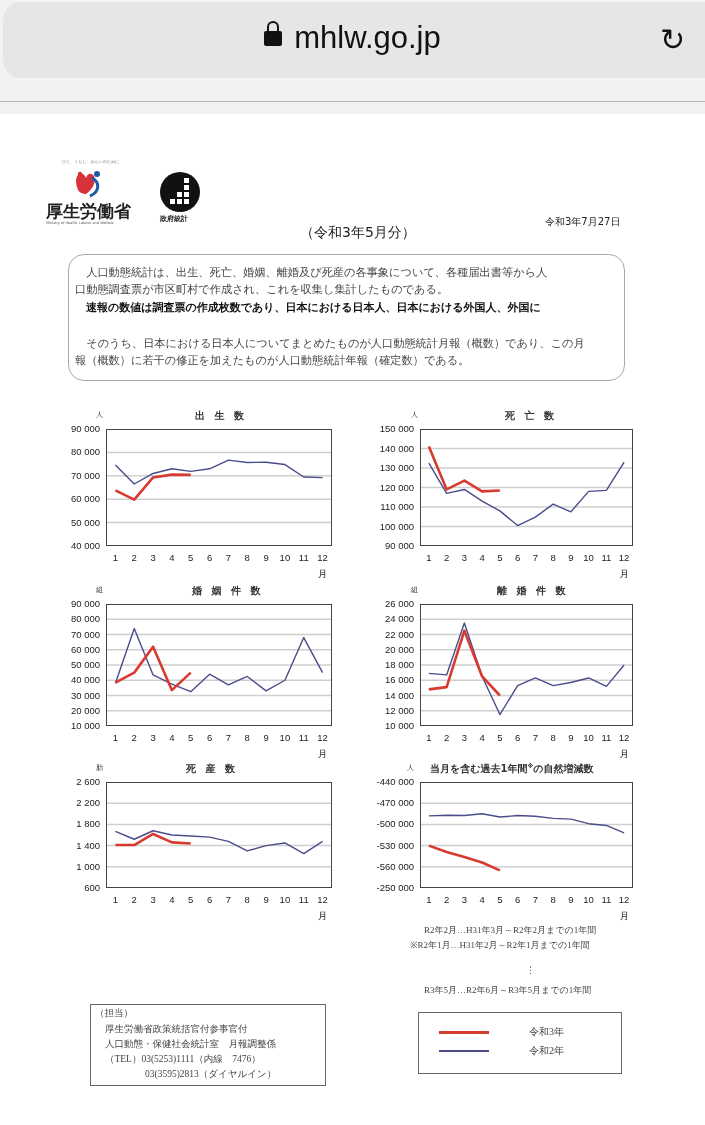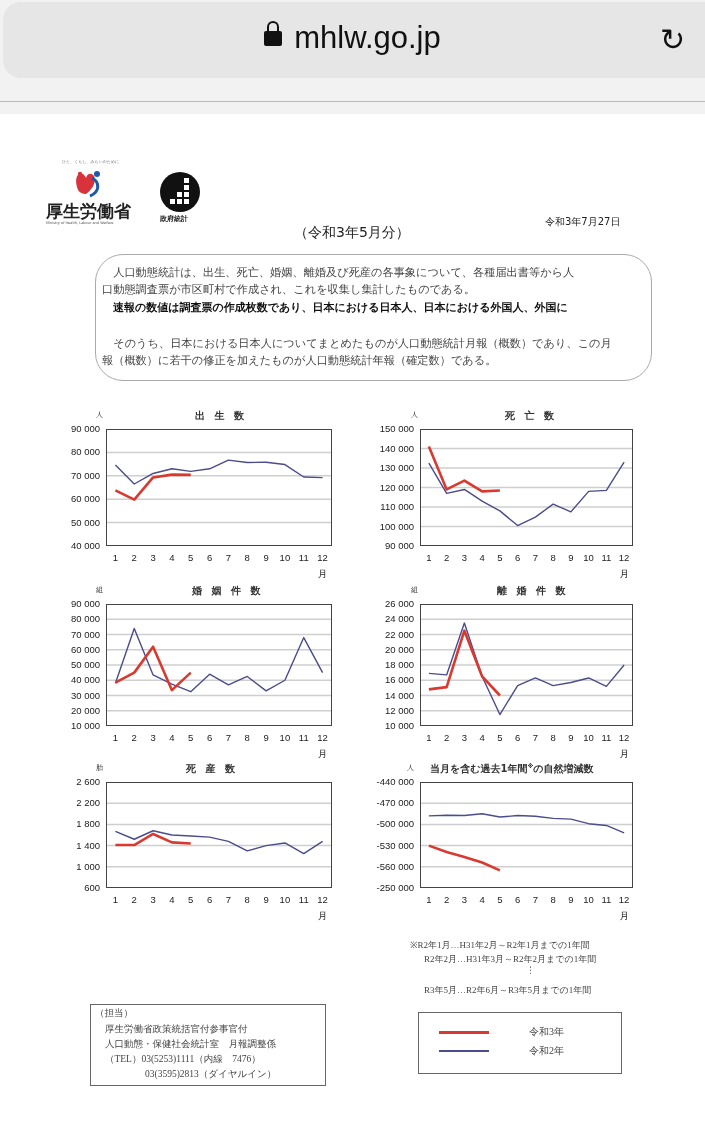--- a/index.html
+++ b/index.html
@@ -10,21 +10,21 @@
   .lock:before { content:""; position:absolute; left:3px; top:-10px; width:8px; height:10px; border:2px solid #111; border-bottom:none; border-radius:6px 6px 0 0; }
   .reload { position:absolute; left:660px; top:22px; font-size:30px; color:#111; }
   .sep { position:absolute; left:0; top:101px; width:705px; height:1px; background:#b8b8b8; }
   .page { position:absolute; left:0; top:114px; width:705px; height:1011px; background:#fff; }
   .abs { position:absolute; }
   .logo-text { font-family:"Liberation Serif",serif; font-weight:bold; font-size:17px; color:#222; }
   .tiny { font-size:4px; color:#666; }
   .title { font-weight:bold; font-size:21px; color:#111; font-family:"DejaVu Sans",sans-serif; }
   .subtitle { font-size:14px; color:#222; }
   .date { font-size:10px; color:#222; }
-  .notebox { position:absolute; left:95px; top:140px; width:555px; height:125px; border:1px solid #aaa; border-radius:28px; }
+  .notebox { position:absolute; left:68px; top:140px; width:555px; height:125px; border:1px solid #aaa; border-radius:16px; }
   .note { position:absolute; left:0; font-family:"Liberation Serif",serif; font-size:11.2px; color:#444; white-space:nowrap; }
   .note.b { font-family:"DejaVu Sans",sans-serif; font-weight:bold; font-size:11px; color:#111; }
   .chart-title { position:absolute; font-size:10px; font-weight:bold; color:#333; letter-spacing:3px; white-space:nowrap; }
   .unit { position:absolute; font-size:7px; color:#333; }
   .ytick { position:absolute; font-size:9.5px; color:#222; text-align:right; width:60px; font-family:"Liberation Sans",sans-serif; }
   .xtick { position:absolute; font-size:9.5px; color:#222; width:20px; text-align:center; font-family:"Liberation Sans",sans-serif; }
   .plot { position:absolute; border:1.5px solid #444; box-sizing:border-box; }
   .footnote { position:absolute; font-family:"Liberation Serif",serif; font-size:9px; color:#444; white-space:nowrap; }
   .contact { position:absolute; left:90px; top:890px; width:236px; height:82px; border:1.5px solid #666; box-sizing:border-box; }
   .contact div { position:absolute; font-family:"Liberation Serif",serif; font-size:9.5px; color:#444; white-space:nowrap; }
@@ -58,21 +58,21 @@
     <rect x="184" y="64" width="5" height="5" fill="#fff"></rect>
     <rect x="184" y="71" width="5" height="5" fill="#fff"></rect>
     <rect x="184" y="78" width="5" height="5" fill="#fff"></rect>
     <rect x="177" y="78" width="5" height="5" fill="#fff"></rect>
     <rect x="177" y="85" width="5" height="5" fill="#fff"></rect>
     <rect x="170" y="85" width="5" height="5" fill="#fff"></rect>
     <rect x="184" y="85" width="5" height="5" fill="#fff"></rect>
   </svg>
   <div class="abs" style="left:160px;top:100px;font-size:7px;color:#222;font-weight:bold;">政府統計</div>
 
-  <div class="abs subtitle" style="left:294px;top:110px;">（令和3年5月分）</div>
+  <div class="abs subtitle" style="left:300px;top:110px;">（令和3年5月分）</div>
   <div class="abs date" style="left:545px;top:101px;">令和3年7月27日</div>
 
   <div class="notebox">
     <div class="note" style="top:10px;left:6px;">　人口動態統計は、出生、死亡、婚姻、離婚及び死産の各事象について、各種届出書等から人</div>
     <div class="note" style="top:27px;left:6px;">口動態調査票が市区町村で作成され、これを収集し集計したものである。</div>
     <div class="note b" style="top:45px;left:6px;">　速報の数値は調査票の作成枚数であり、日本における日本人、日本における外国人、外国に</div>
     <div class="note" style="top:81px;left:6px;">　そのうち、日本における日本人についてまとめたものが人口動態統計月報（概数）であり、この月</div>
     <div class="note" style="top:98px;left:6px;">報（概数）に若干の修正を加えたものが人口動態統計年報（確定数）である。</div>
   </div>
 
@@ -279,21 +279,21 @@
           <line x1="421" x2="632" y1="710.4" y2="710.4" stroke="#cfcfcf" stroke-width="1.5"></line>
           <line x1="421" x2="632" y1="731.6" y2="731.6" stroke="#cfcfcf" stroke-width="1.5"></line>
           <line x1="421" x2="632" y1="752.8" y2="752.8" stroke="#cfcfcf" stroke-width="1.5"></line>
           <polyline points="428.875,701.92 446.625,701.2133333333334 464.375,701.5666666666666 482.125,699.8 499.875,702.98 517.625,701.5666666666666 535.375,702.2733333333333 553.125,704.3933333333333 570.875,705.1 588.625,709.6933333333334 606.375,711.46 624.125,718.88" fill="none" stroke="#4a4c8c" stroke-width="1.4" stroke-linejoin="round"></polyline>
           <polyline points="428.875,731.6 446.625,737.96 464.375,742.9066666666666 482.125,748.56 499.875,756.3333333333334" fill="none" stroke="#d83a30" stroke-width="2.6" stroke-linejoin="round"></polyline>
         </svg>
       </div>
     </div>
 
   <div class="footnote" style="left:410px;top:824px;">※R2年1月…H31年2月～R2年1月までの1年間</div>
-  <div class="footnote" style="left:424px;top:839px;">R2年2月…H31年3月～R2年2月までの1年間</div>
+  <div class="footnote" style="left:424px;top:810px;">R2年2月…H31年3月～R2年2月までの1年間</div>
   <div class="footnote" style="left:526px;top:851px;">⋮</div>
   <div class="footnote" style="left:424px;top:870px;">R3年5月…R2年6月～R3年5月までの1年間</div>
 
   <div class="contact">
     <div style="left:4px;top:2px;">（担当）</div>
     <div style="left:14px;top:18px;">厚生労働省政策統括官付参事官付</div>
     <div style="left:14px;top:33px;">人口動態・保健社会統計室　月報調整係</div>
     <div style="left:14px;top:48px;">（TEL）03(5253)1111（内線　7476）</div>
     <div style="left:54px;top:63px;">03(3595)2813（ダイヤルイン）</div>
   </div>

